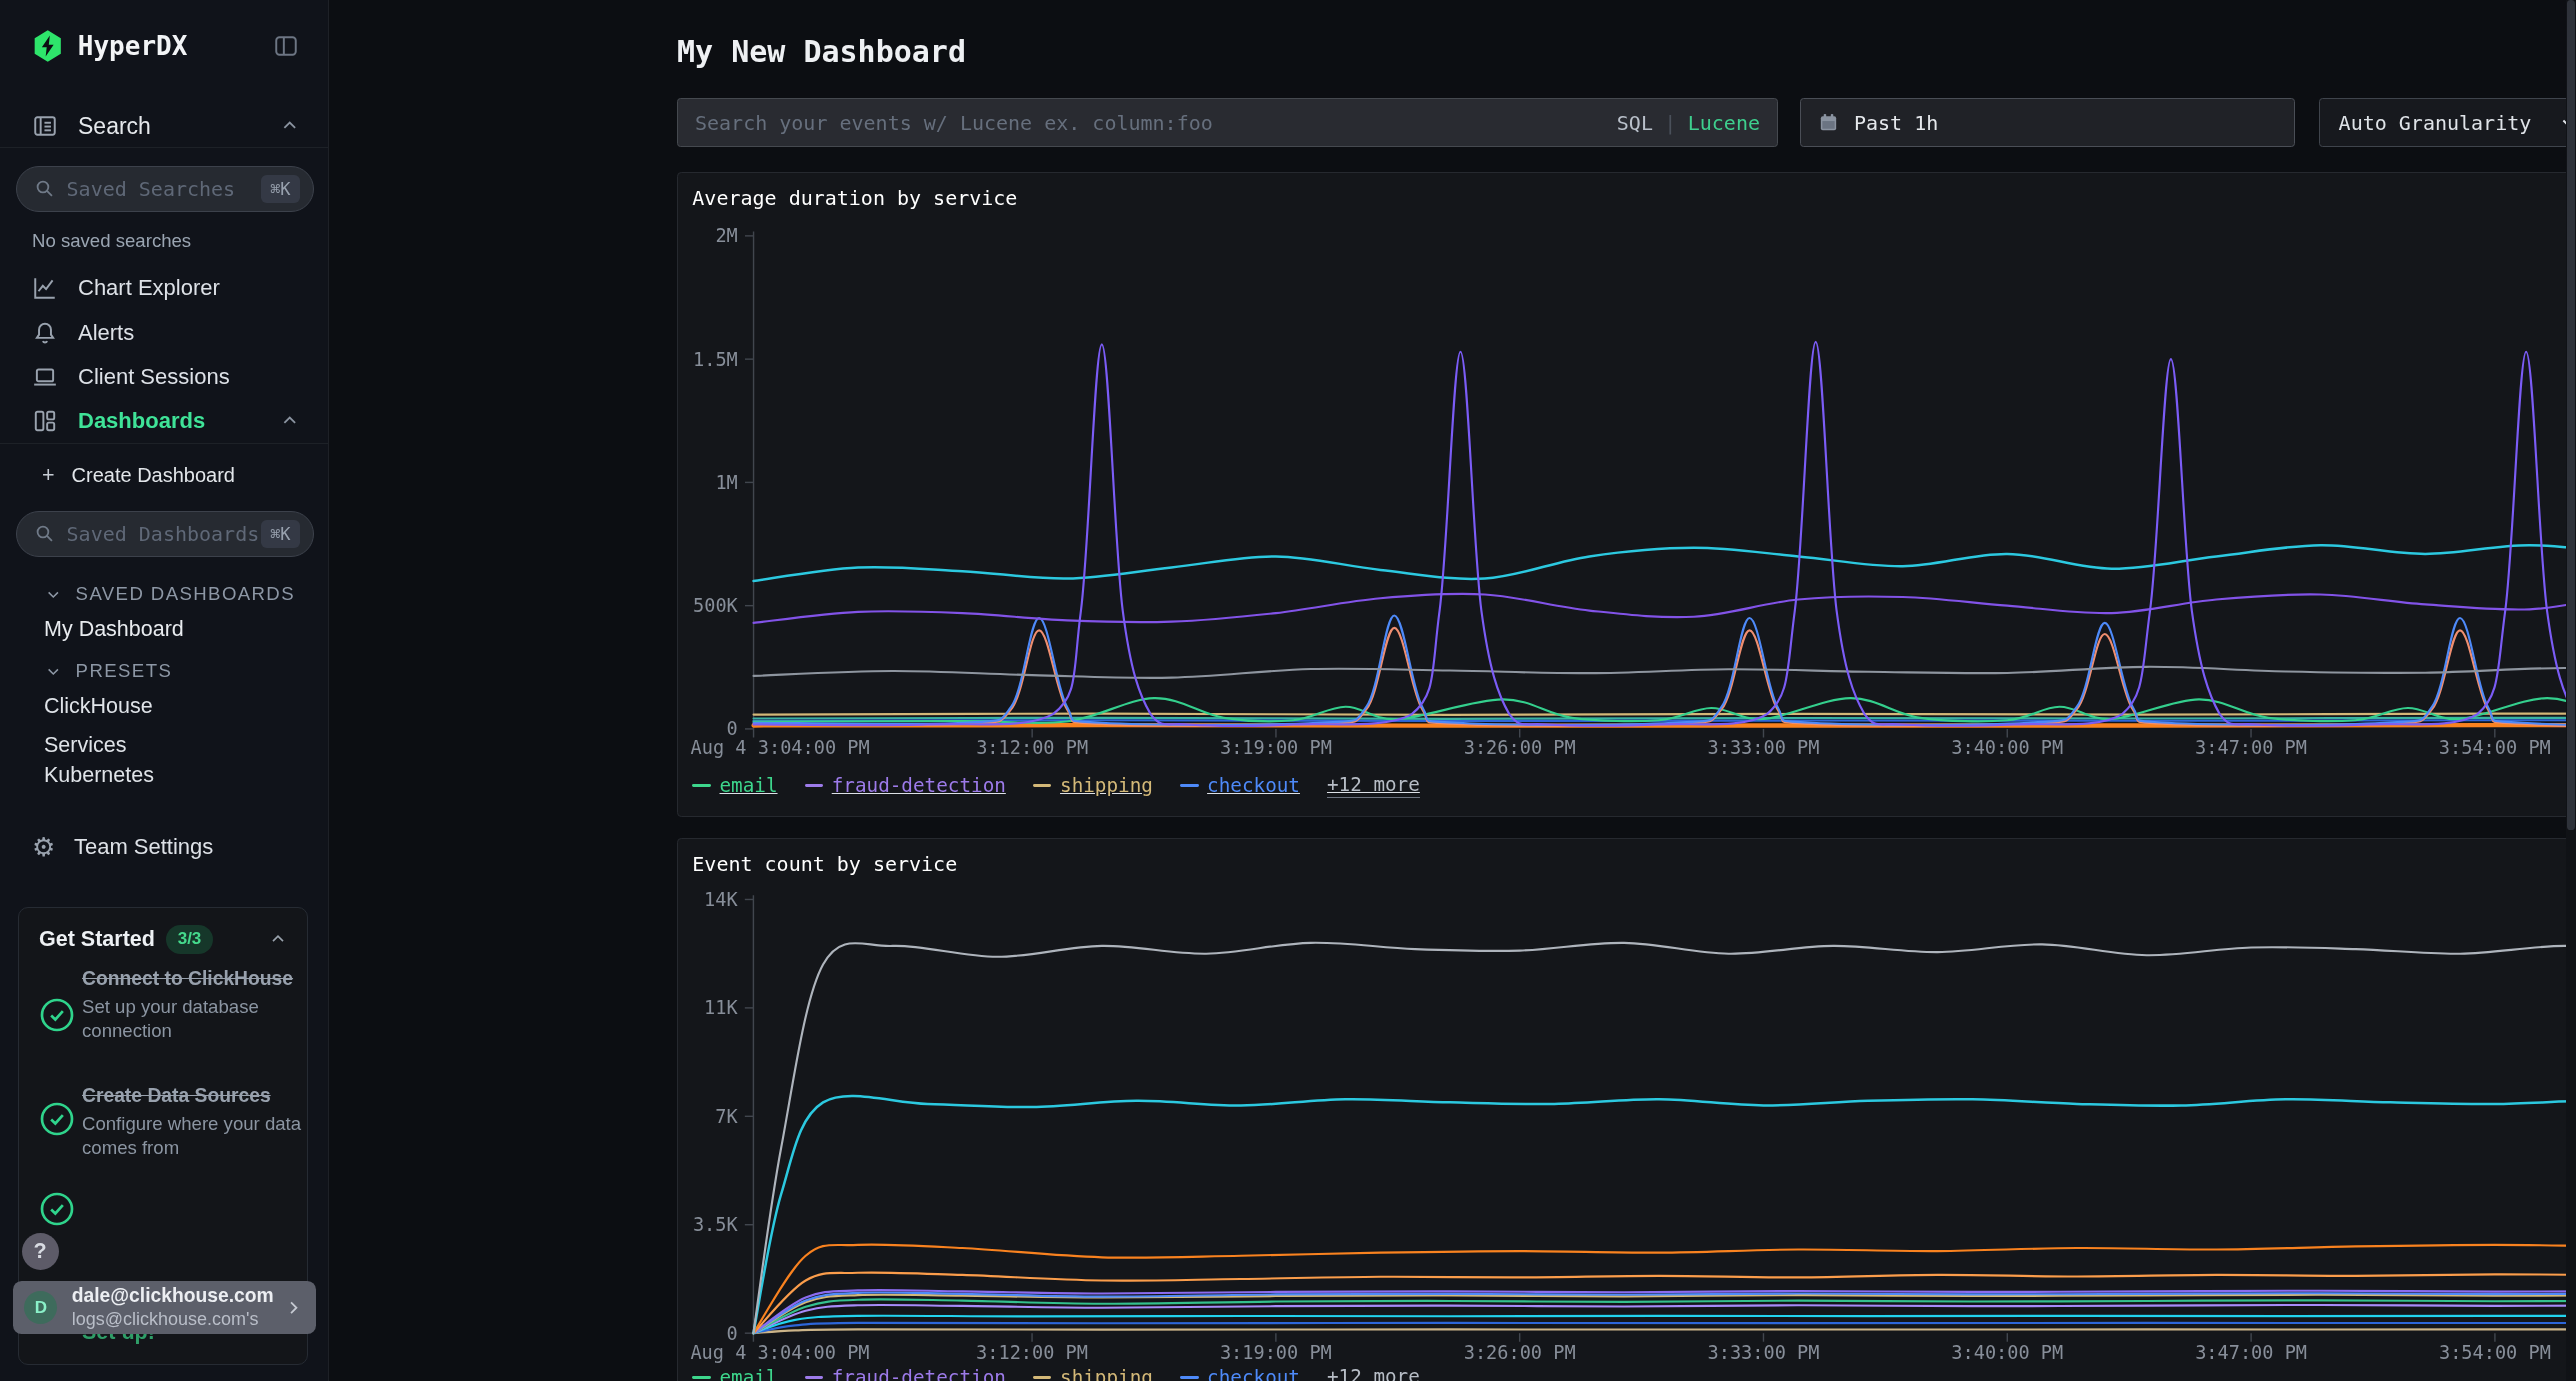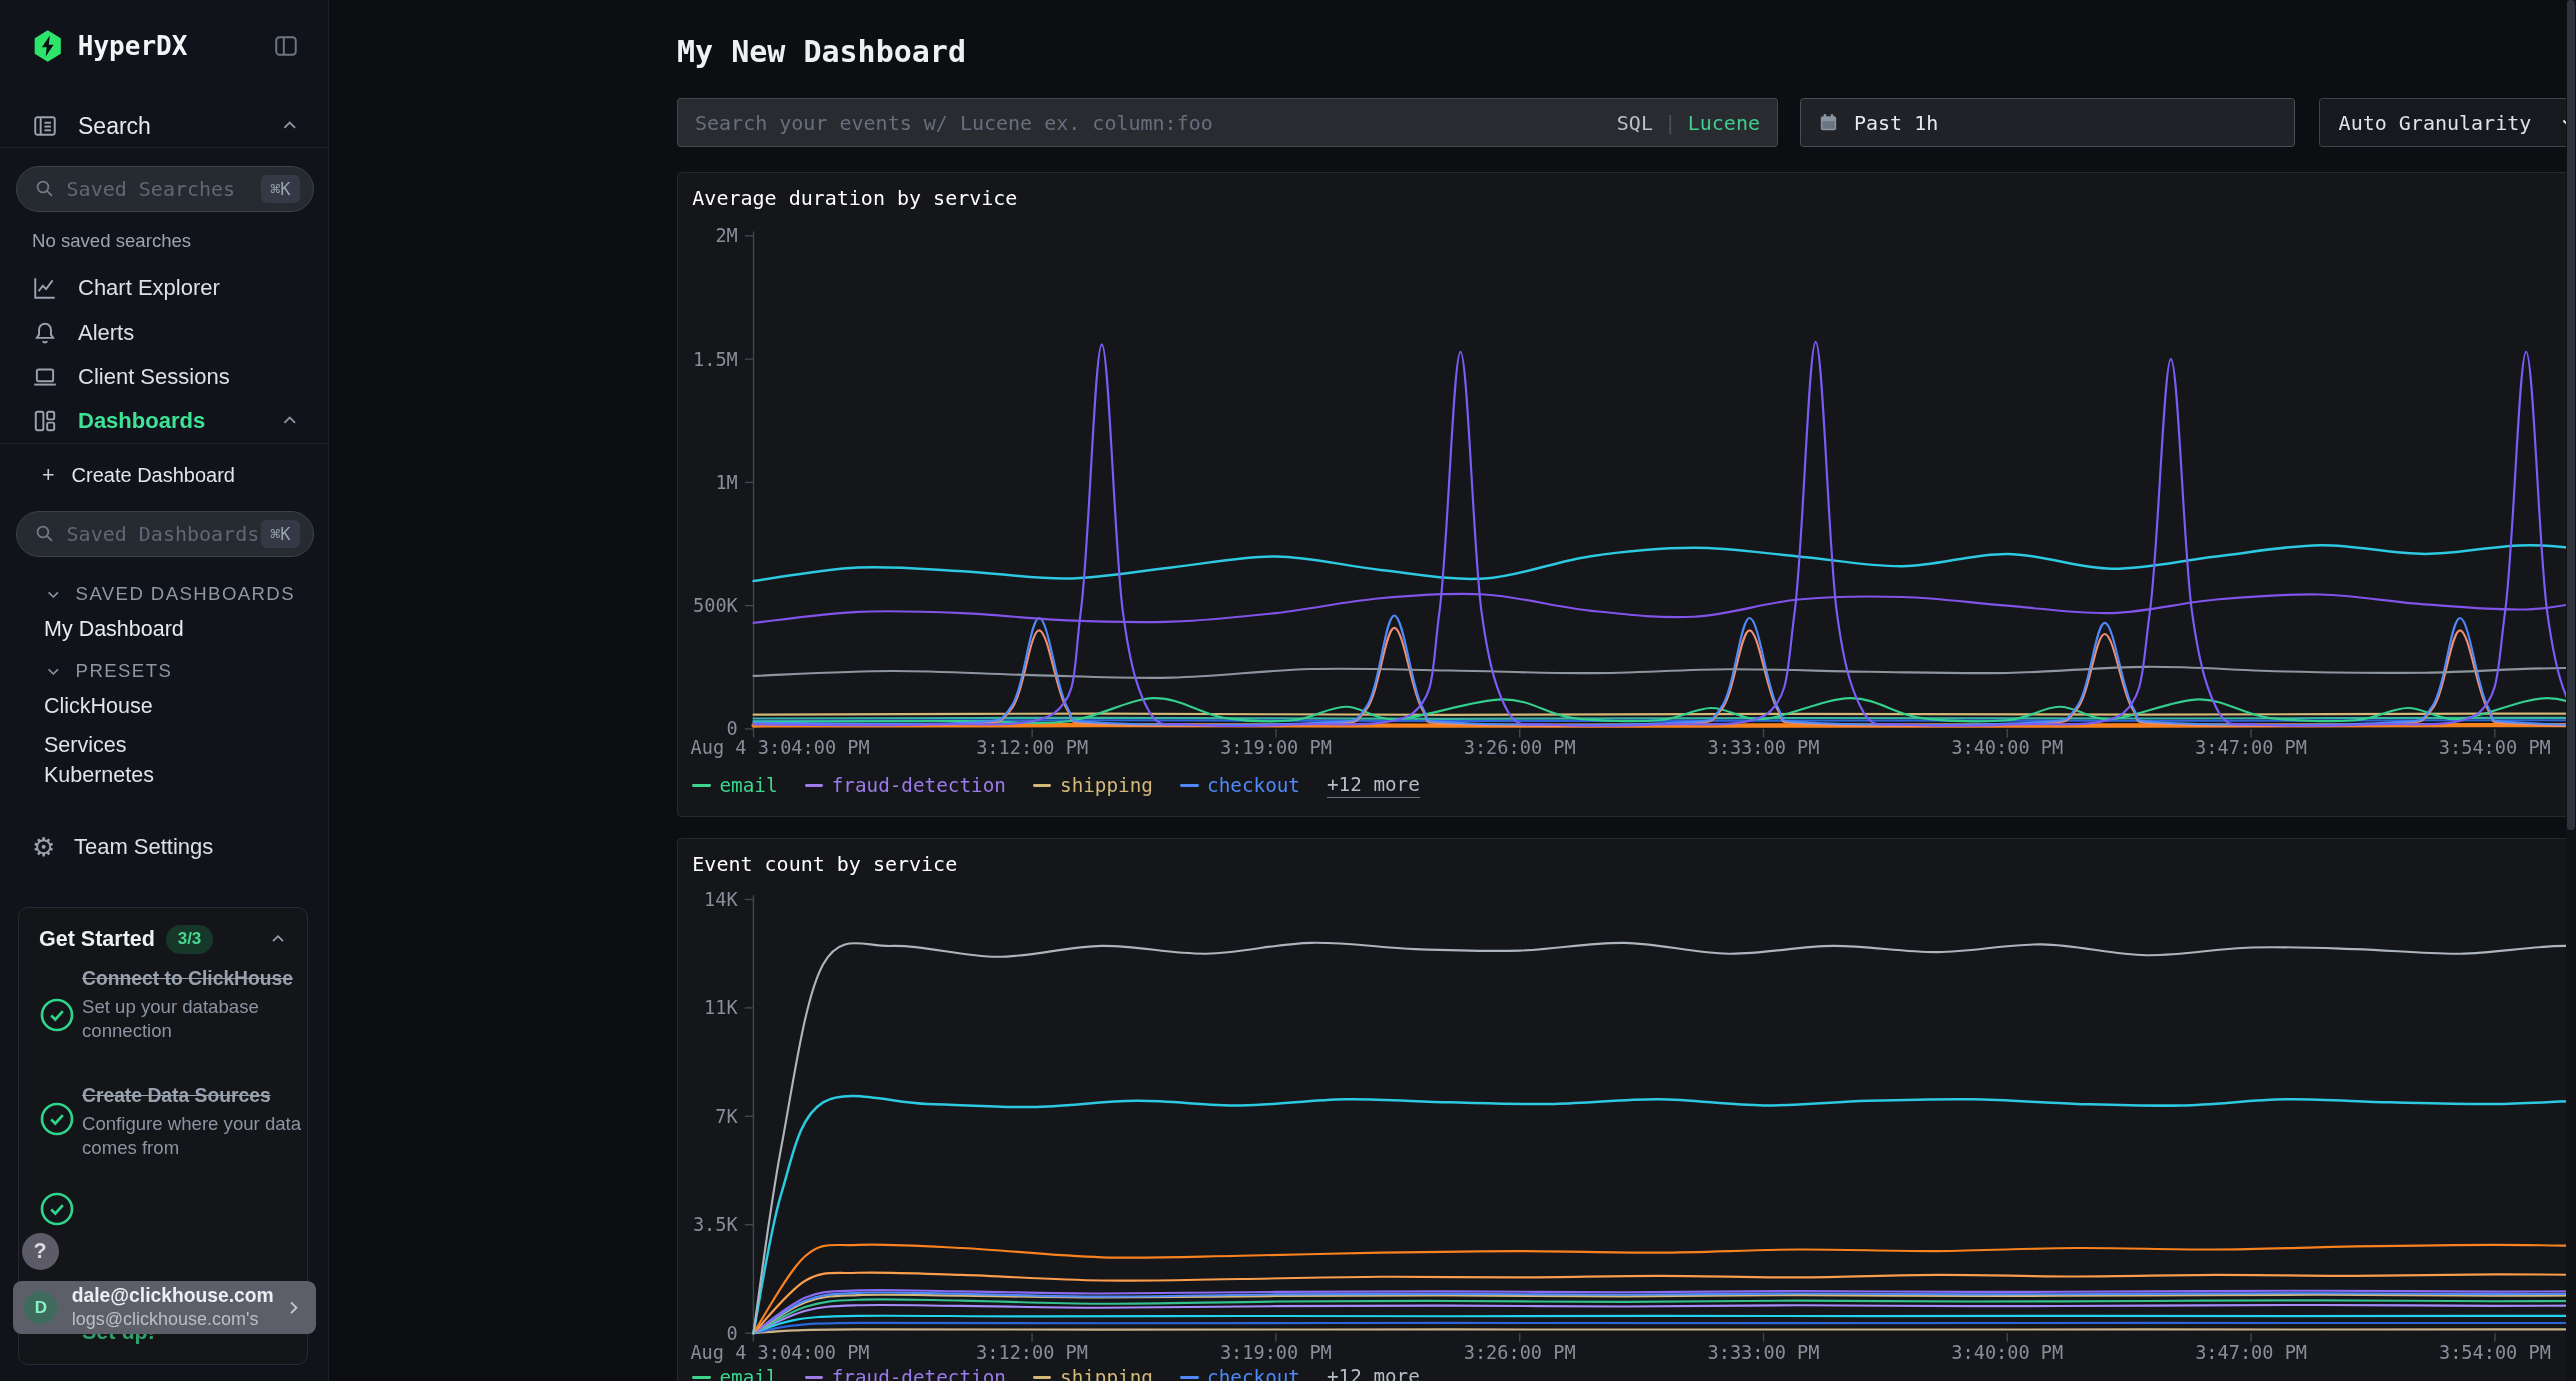--- a/index.html
+++ b/index.html
@@ -54,21 +54,21 @@
 
   .panel { position:absolute; left:347px; width:2213px; background:#14161a; border:0.7px solid #26292f; border-radius:4.3px; }
   #panel-1 { top:172px; height:645px; }
   #panel-2 { top:838px; height:572px; }
   .panel-title { position:absolute; left:14.3px; top:13px; font-family:"DejaVu Sans Mono",monospace;
                  font-size:20px; color:#ffffff; }
   .chart { position:absolute; }
   #chart1 { left:10.7px; top:50px;  width:2190px; height:551px; }
   #chart2 { left:10.7px; top:49px;  width:2190px; height:501px; }
   .legend { position:absolute; left:14.3px; display:flex; gap:27px; align-items:center;
-            font-family:"DejaVu Sans Mono",monospace; font-size:19.3px; }
+            font-family:"DejaVu Sans Mono",monospace; font-size:19.3px;text-decoration:underline; }
   #legend-1 { top:600px; }
   #legend-2 { top:526px; }
   .legend-item { display:flex; align-items:center; gap:8.6px; }
   .legend-dash { width:18.6px; height:2.9px; border-radius:1.4px; }
   .legend-more { color:#b7bdc6; border-bottom:1.4px solid #6d7480; padding-bottom:1.4px; }
 
   #scrollbar { position:absolute; right:0; top:0; width:10px; height:1381px; background:#101216; }
   #scroll-thumb { position:absolute; right:1.4px; top:0; width:7.2px; height:830px; background:#2e323a; border-radius:3.6px; }
 </style>
 </head>

